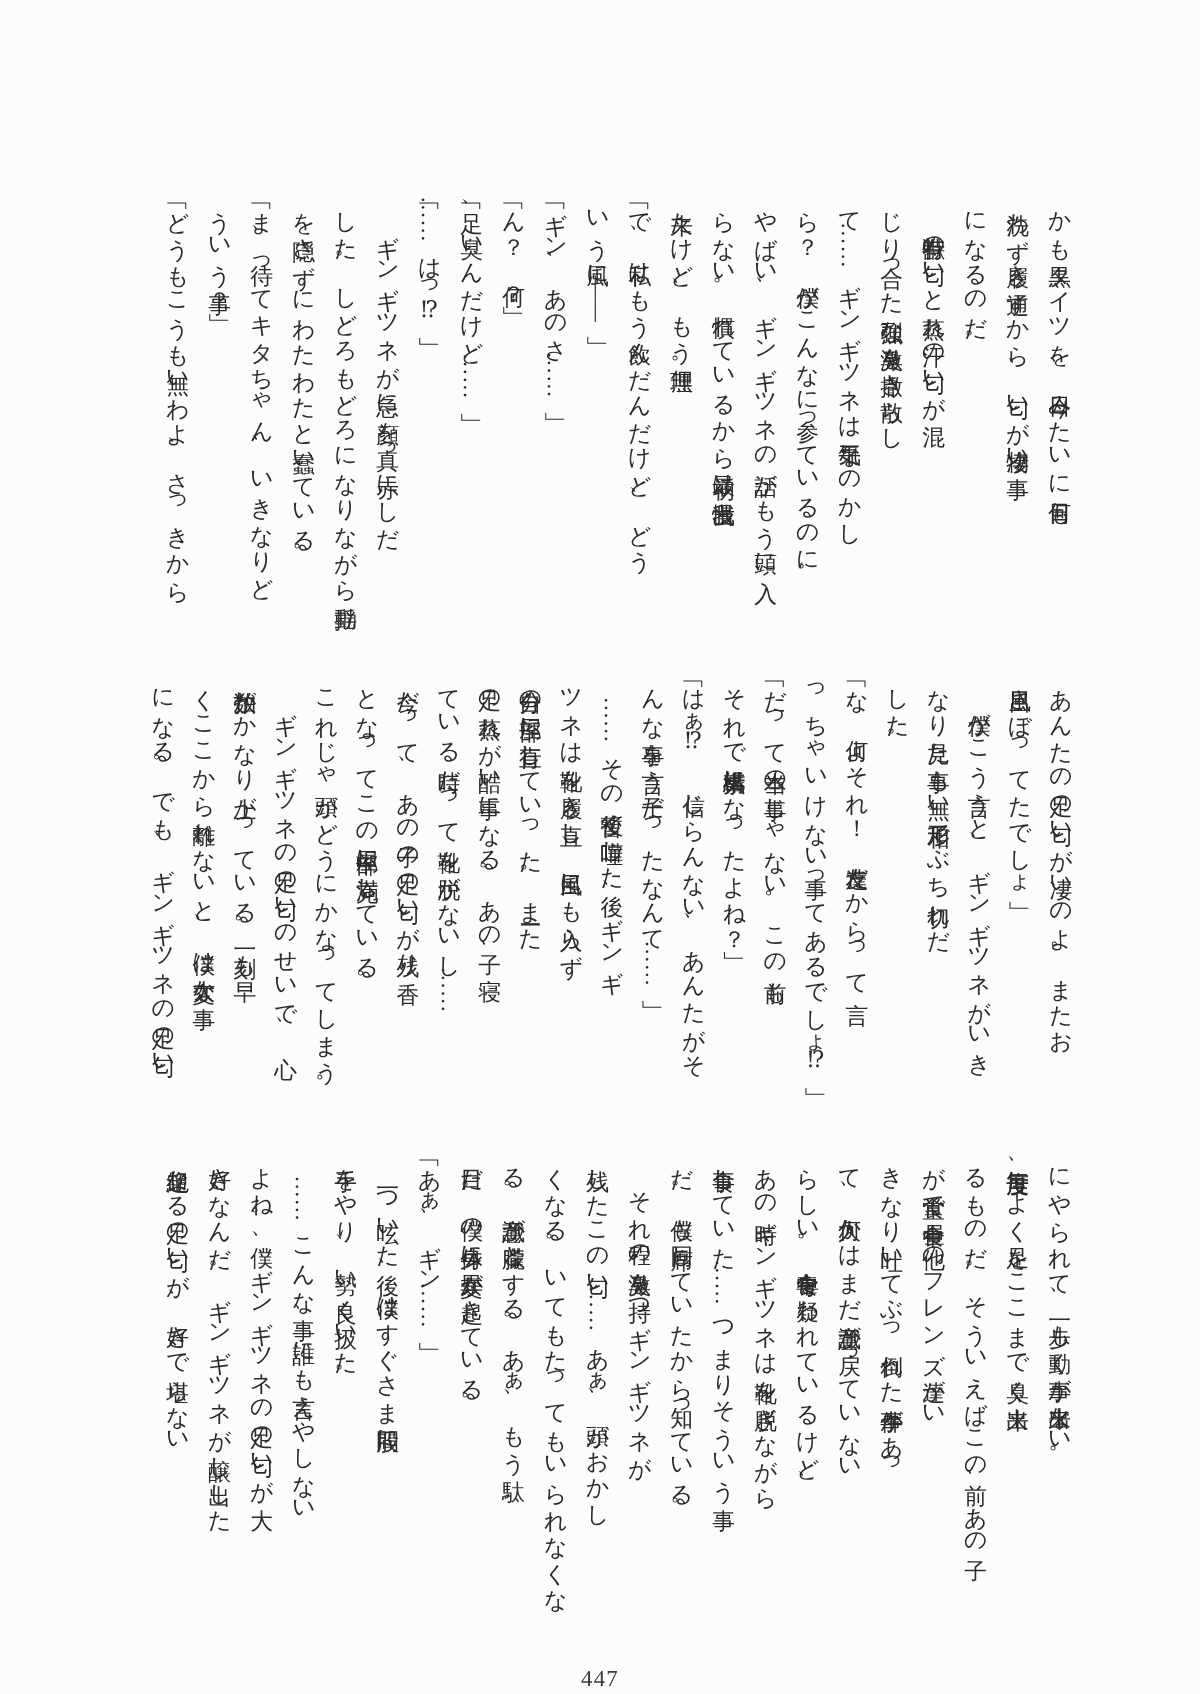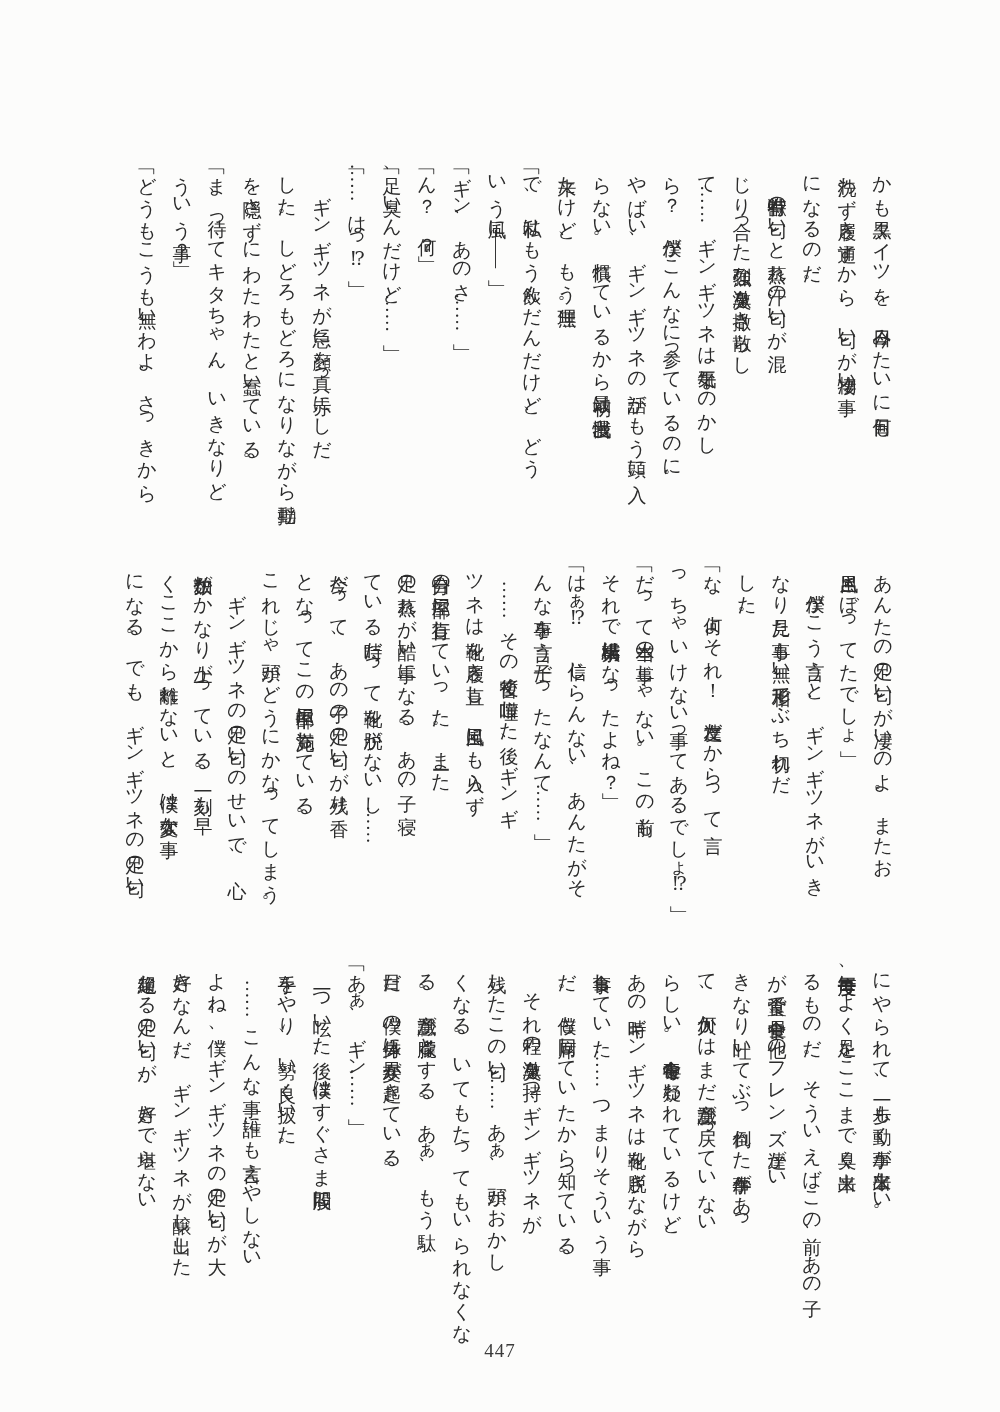--- a/index.html
+++ b/index.html
@@ -29,21 +29,21 @@
   }
   .band .col {
     margin: 0;
     white-space: nowrap;
   }
   #band-top    { top: 163px; line-height: 35px; }
   #band-middle { top: 561px; line-height: 34px; }
   #band-bottom { top: 960px; line-height: 35px; }
   .page-number {
     position: absolute;
-    top: 1340px;
+    top: 1389px;
     left: 0;
     width: 1000px;
     text-align: center;
     font-size: 19px;
     letter-spacing: 1px;
     color: #3a3a3a;
   }
 </style>
 </head>
 <body>

